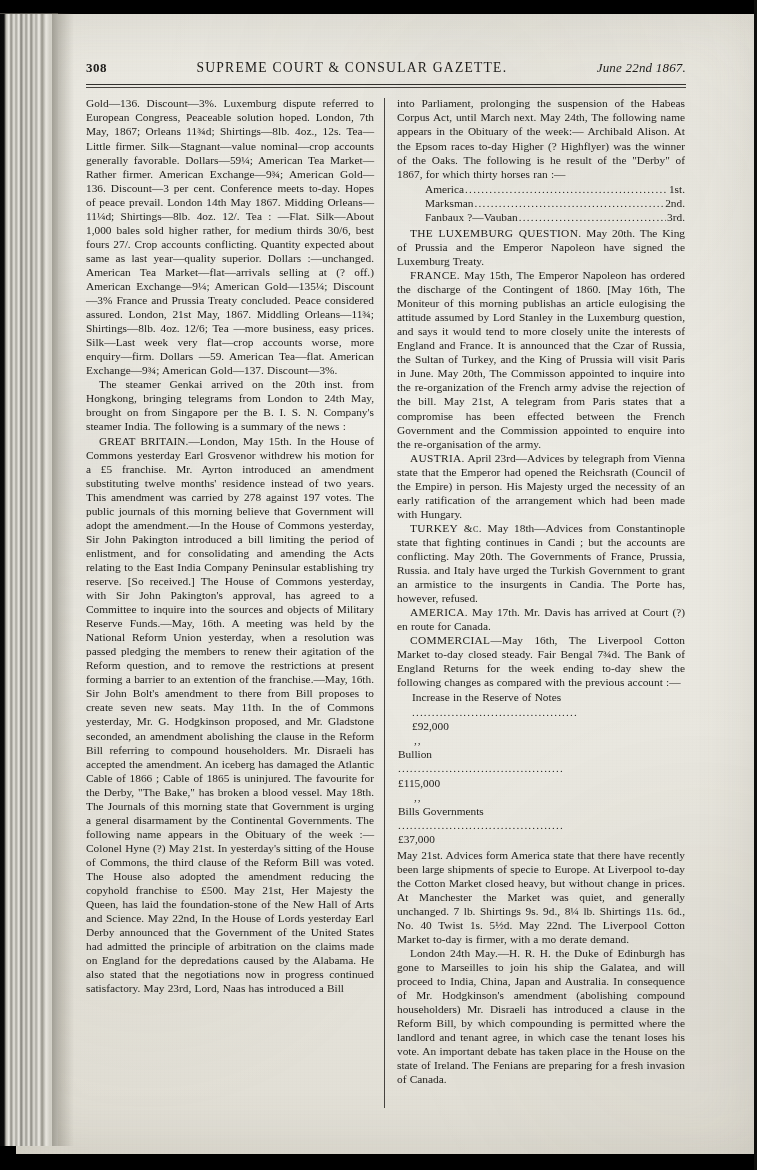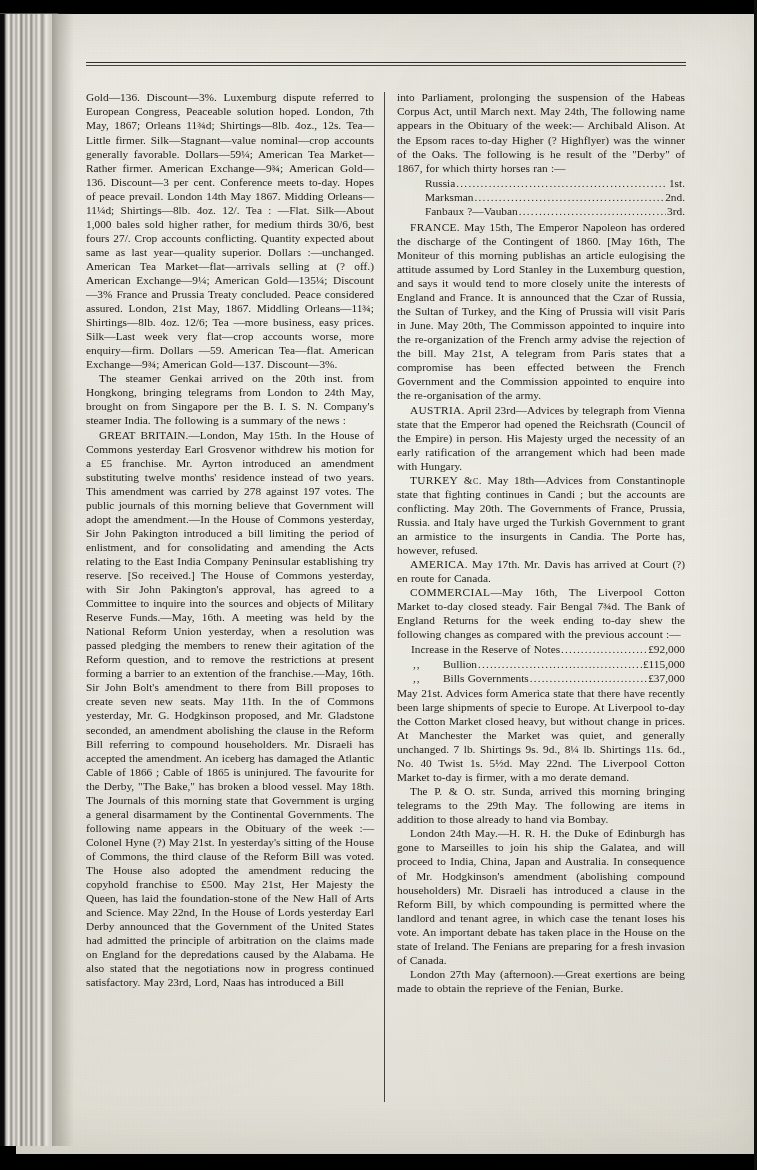--- a/index.html
+++ b/index.html
@@ -133,21 +133,21 @@
     border-top: 1.6px solid #23211d;
     border-bottom: 1.1px solid #3a3733;
     height: 2.4px;
     box-sizing: content-box;
     opacity: .92;
   }
 
   
   #columns {
     display: flex;
-    margin-top: 24px;
+    margin-top: 8px;
     height: 1024px;
   }
   .col {
     width: 288px;
     font-size: 11.35px;
     line-height: 14.05px;
     text-align: justify;
     text-justify: inter-word;
     hyphens: none;
     word-spacing: .4px;
@@ -200,20 +200,21 @@
   .returns-list {
     margin: 1px 0 1px 0;
     padding: 0;
     list-style: none;
   }
   .returns-list li {
     display: flex;
     align-items: baseline;
     line-height: 14.2px;
     white-space: nowrap;
+    flex-direction: column;
   }
   .returns-list li.first { padding-left: 14px; }
   .ret-ditto {
     flex: 0 0 auto;
     width: 30px;
     padding-left: 16px;
     letter-spacing: 1px;
   }
   .ret-label { flex: 0 0 auto; }
   .ret-dots {
@@ -242,54 +243,62 @@
 </head>
 <body>
 
 <div id="scan">
 
   <div id="paper">
     <div id="grain"></div>
 
     <div id="content">
 
+      <div class="running-head">
+        <span class="rh-folio">308</span>
+        <span class="rh-title">SUPREME COURT &amp; CONSULAR GAZETTE.</span>
+        <span class="rh-date">June 22nd 1867.</span>
+      </div>
       <div class="rule-double"></div>
 
       <div id="columns">
 
         <div class="col col-left">
           <p><span>Gold—136.   Discount—3%.   Luxemburg dispute referred to European Congress, Peaceable solution hoped. London, 7th May, 1867; Orleans 11¾d; Shirtings—8lb.  4oz.,  12s.  Tea—Little firmer.  Silk—Stagnant—value nominal—crop accounts generally favorable. Dollars—59¼; American Tea Market—Rather firmer.   American Exchange—9¾; American Gold—136.   Discount—3 per cent.  Conference meets to-day. Hopes of peace prevail.   London 14th May 1867. Midding Orleans—11¼d; Shirtings—8lb. 4oz. 12/.  Tea : —Flat.   Silk—About 1,000 bales sold higher rather, for medium thirds 30/6, best fours 27/.   Crop accounts conflicting.   Quantity expected about same as last year—quality superior. Dollars :—unchanged.  American Tea Market—flat—arrivals selling at (? off.) American Exchange—9¼; American Gold—135¼; Discount—3% France and Prussia Treaty concluded. Peace considered assured.   London, 21st May, 1867. Middling Orleans—11¾; Shirtings—8lb. 4oz. 12/6; Tea —more business, easy prices.  Silk—Last week very flat—crop accounts worse, more enquiry—firm. Dollars —59. American Tea—flat.  American Exchange—9¾; American Gold—137.   Discount—3%.</span></p>
           <p class="indent"><span>The steamer Genkai arrived on the 20th inst. from Hongkong, bringing telegrams from London to 24th May, brought on from Singapore per the B. I. S. N. Company's steamer India.   The following is a summary of the news :</span></p>
           <p class="indent"><span>GREAT BRITAIN.—London, May 15th.  In the House of Commons yesterday Earl Grosvenor withdrew his motion for a £5 franchise.   Mr. Ayrton introduced an amendment substituting twelve months' residence instead of two years.  This amendment was carried by 278 against 197 votes.  The public journals of this morning believe that Government will adopt the amendment.—In the House of Commons yesterday, Sir John Pakington introduced a bill limiting the period of enlistment, and for consolidating and amending the Acts relating to the East India Company Peninsular establishing try reserve.  [So received.]  The House of Commons yesterday, with Sir John Pakington's approval, has agreed to a Committee to inquire into the sources and objects of Military Reserve Funds.—May, 16th.   A meeting was held by the National Reform Union yesterday, when a resolution was passed pledging the members to renew their agitation of the Reform question, and to remove the restrictions at present forming a barrier to an extention of the franchise.—May, 16th.   Sir John Bolt's amendment to there from Bill proposes to create seven new seats.  May 11th. In the of Commons yesterday, Mr. G. Hodgkinson proposed, and Mr. Gladstone seconded, an amendment abolishing the clause in the Reform Bill referring to compound householders.   Mr. Disraeli has accepted the amendment. An iceberg has damaged the Atlantic Cable of 1866 ; Cable of 1865 is uninjured.   The favourite for the Derby, "The Bake," has broken a blood vessel. May 18th.   The Journals of this morning state that Government is urging a general disarmament by the Continental Governments.  The following name appears in the Obituary of the week :—Colonel Hyne (?) May 21st.  In yesterday's sitting of the House of Commons, the third clause of the Reform Bill was voted. The House also adopted the amendment reducing the copyhold franchise to £500.   May 21st, Her Majesty the Queen, has laid the foundation-stone of the New Hall of Arts and Science.   May 22nd, In the House of Lords yesterday Earl Derby announced that the Government of the United States had admitted the principle of arbitration on the claims made on England for the depredations caused by the Alabama.   He also stated that the negotiations now in progress continued satisfactory.   May 23rd, Lord, Naas has introduced a Bill</span></p>
         </div>
 
         <div class="col-rule"></div>
 
         <div class="col col-right">
 
           <p><span>into Parliament, prolonging the suspension of the Habeas Corpus Act, until March next.  May 24th, The following name appears in the Obituary of the week:— Archibald Alison.   At the Epsom races to-day Higher (? Highflyer) was the winner of the Oaks. The following is he result of the "Derby" of 1867, for which thirty horses ran :—</span></p>
 
           <ul class="placing-list">
             <li>
-              <span class="placing-name">Russia</span>
+              <span class="placing-name">America</span>
               <span class="placing-dots">....................................................</span>
               <span class="placing-pos">1st.</span>
             </li>
             <li>
               <span class="placing-name">Marksman</span>
               <span class="placing-dots">....................................................</span>
               <span class="placing-pos">2nd.</span>
             </li>
             <li>
               <span class="placing-name">Fanbaux ?—Vauban</span>
               <span class="placing-dots">....................................................</span>
               <span class="placing-pos">3rd.</span>
             </li>
           </ul>
 
+          <p class="indent">
+            <span class="sc">THE LUXEMBURG QUESTION.</span><span> May 20th.  The King of Prussia and the Emperor Napoleon have signed the Luxemburg Treaty.</span>
+          </p>
 
           <p class="indent">
             <span class="sc">FRANCE.</span><span> May 15th, The Emperor Napoleon has ordered the discharge of the Contingent of 1860. [May 16th, The Moniteur of this morning publishas an article eulogising the attitude assumed by Lord Stanley in the Luxemburg question, and says it would tend to more closely unite the interests of England and France. It is announced that the Czar of Russia, the Sultan of Turkey, and the King of Prussia will visit Paris in June.  May 20th, The Commisson appointed to inquire into the re-organization of the French army advise the rejection of the bill.    May 21st, A telegram from Paris states that a compromise has been effected between the French Government and the Commission appointed to enquire into the re-organisation of the army.</span>
           </p>
 
           <p class="indent">
             <span class="sc">AUSTRIA.</span><span> April 23rd—Advices by telegraph from Vienna state that the Emperor had opened the Reichsrath (Council of the Empire) in person.  His Majesty urged the necessity of an early ratification of the arrangement which had been made with Hungary.</span>
           </p>
 
           <p class="indent">
@@ -318,23 +327,21 @@
             </li>
             <li>
               <span class="ret-ditto">,,</span>
               <span class="ret-label">Bills Governments</span>
               <span class="ret-dots">..........................................</span>
               <span class="ret-amount">£37,000</span>
             </li>
           </ul>
 
           <p><span>May 21st.   Advices form America state that there have recently been large shipments of specie to Europe. At Liverpool to-day the Cotton Market closed heavy, but without change in prices.   At Manchester the Market was quiet, and generally unchanged. 7 lb. Shirtings 9s. 9d., 8¼ lb. Shirtings 11s. 6d., No. 40 Twist 1s. 5½d. May 22nd.  The Liverpool Cotton Market to-day is firmer, with a mo derate demand.</span></p>
-          <p class="indent"><span>The P. &amp; O. str. Sunda, arrived this morning bringing telegrams to the 29th May.   The following are items in addition to those already to hand via Bombay.</span></p>
           <p class="indent"><span>London 24th May.—H. R. H. the Duke of Edinburgh has gone to Marseilles to join his ship the Galatea, and will proceed to India, China, Japan and Australia.  In consequence of Mr. Hodgkinson's amendment (abolishing compound householders) Mr. Disraeli has introduced a clause in the Reform Bill, by which compounding is permitted where the landlord and tenant agree, in which case the tenant loses his vote.  An important debate has taken place in the House on the state of Ireland.   The Fenians are preparing for a fresh invasion of Canada.</span></p>
-          <p class="indent"><span>London 27th May (afternoon).—Great exertions are being made to obtain the reprieve of the Fenian, Burke.</span></p>
 
         </div>
       </div>
     </div>
 
     <div id="ink-wear"></div>
   </div>
 
   <div id="book-edge"></div>
   <div id="book-edge-top"></div>

